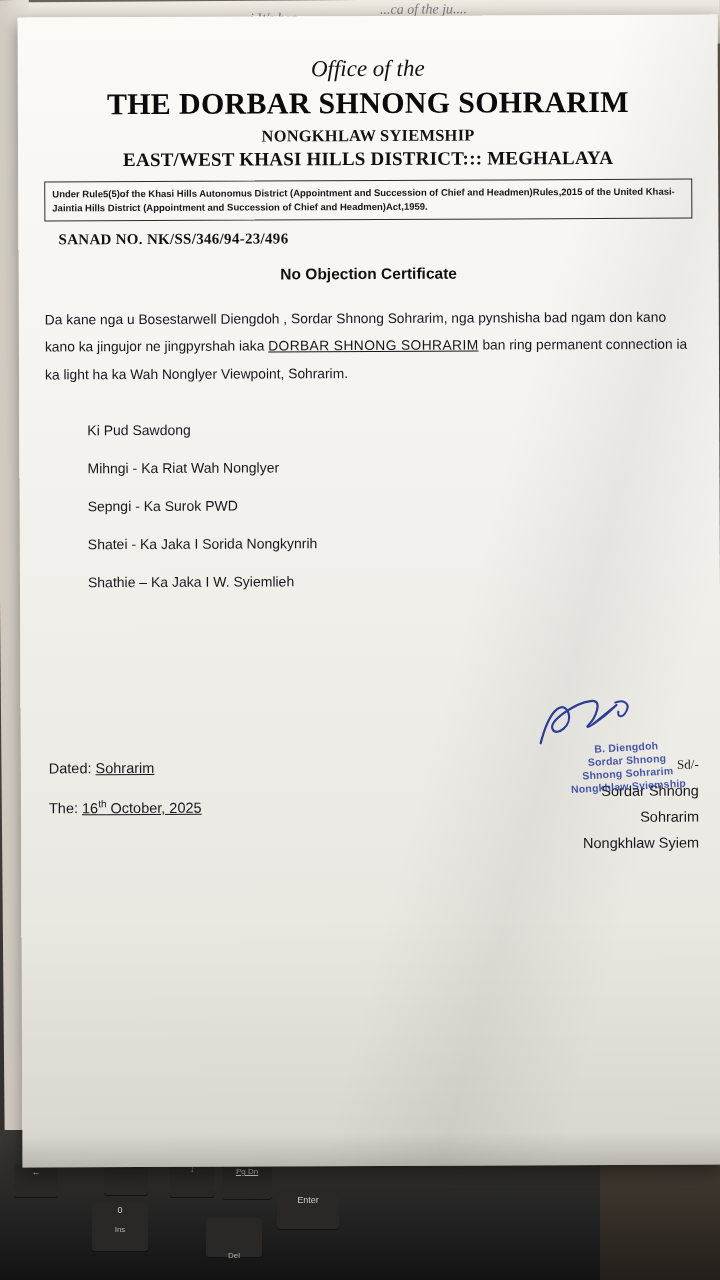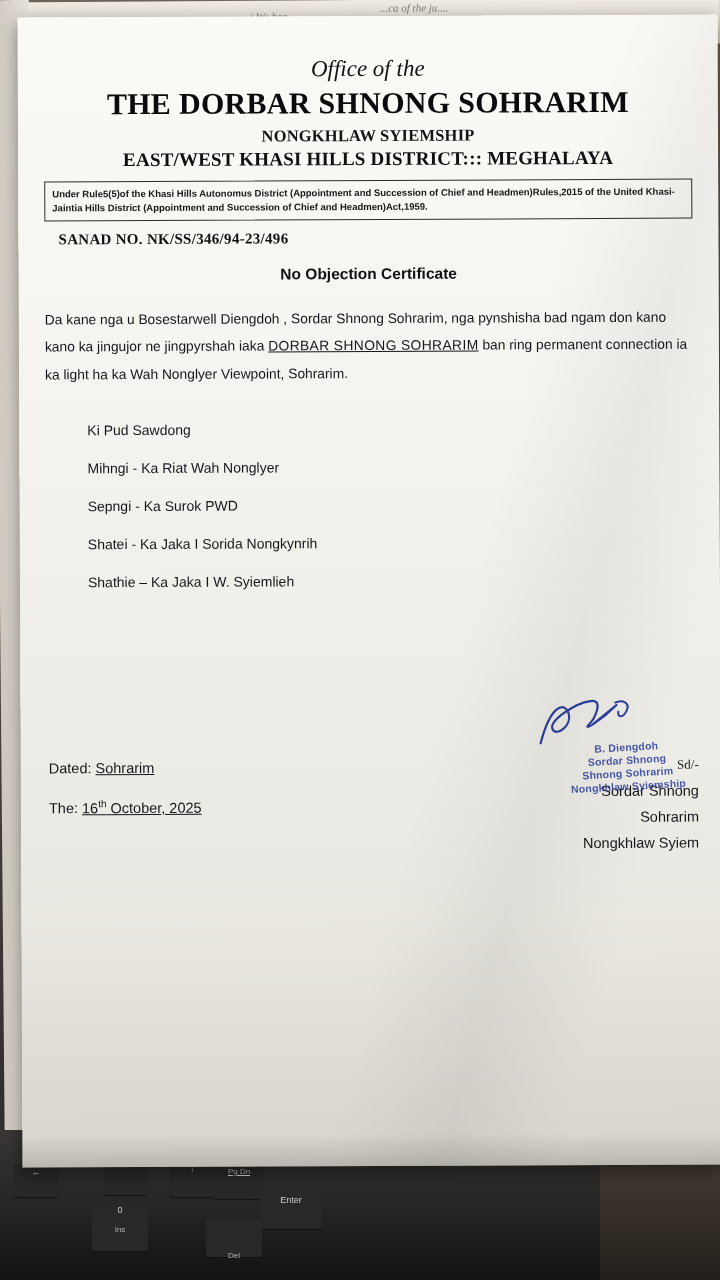--- a/index.html
+++ b/index.html
@@ -32,21 +32,21 @@
     position:absolute;right:0;bottom:0;width:120px;height:150px;
     background:linear-gradient(180deg,#4b4238,#241f1b);
   }
   .top-paper{
     position:absolute;left:0;top:0;width:720px;height:46px;
     background:linear-gradient(180deg,#efeae2,#d8d2c8);
     transform:rotate(-0.4deg);
   }
   .top-paper .scrib{
     position:absolute;font-family:"Liberation Serif",serif;
-    color:#6a6a72;font-size:11px;font-style:italic;opacity:.85;
+    color:#6a6a72;font-size:14px;font-style:italic;opacity:.85;
   }
   .left-strip{
     position:absolute;left:0;top:0;width:34px;height:1200px;
     background:linear-gradient(90deg,#cfc9c0,#e7e2da);
     transform:rotate(-0.5deg);
   }
 
   
   .doc{
     position:absolute;left:20px;top:16px;width:700px;height:1150px;
@@ -143,23 +143,23 @@
   <div class="top-paper">
     <span class="scrib" style="left:250px;top:10px;">i We hen</span>
     <span class="scrib" style="left:380px;top:2px;">...ca of the ju....</span>
   </div>
   <div class="left-strip"></div>
 
   <div class="keyboard">
     <div class="kb-keys">
       <div class="key" style="left:104px;top:22px;width:44px;height:40px;"><span>End</span></div>
       <div class="key" style="left:170px;top:12px;width:44px;height:52px;"><span>2</span><span class="sub">↓</span></div>
-      <div class="key" style="left:214px;top:14px;width:50px;height:52px;text-decoration:underline;"><span>3</span><span class="sub">Pg Dn</span></div>
+      <div class="key" style="left:222px;top:14px;width:50px;height:52px;text-decoration:underline;"><span>3</span><span class="sub">Pg Dn</span></div>
       <div class="key" style="left:92px;top:72px;width:56px;height:46px;"><span>0</span><span class="sub">Ins</span></div>
-      <div class="key" style="left:260px;top:62px;width:62px;height:34px;"><span>Enter</span></div>
+      <div class="key" style="left:277px;top:62px;width:62px;height:34px;"><span>Enter</span></div>
       <div class="key" style="left:206px;top:88px;width:56px;height:36px;">
           <span class="sub" style="margin-top:30px;">Del</span>
         </div>
       <div class="key" style="left:14px;top:34px;width:44px;height:30px;"><span>←</span></div>
     </div>
     <div class="blue-edge"></div>
   </div>
 
   <div class="doc">
     <div class="inner">

